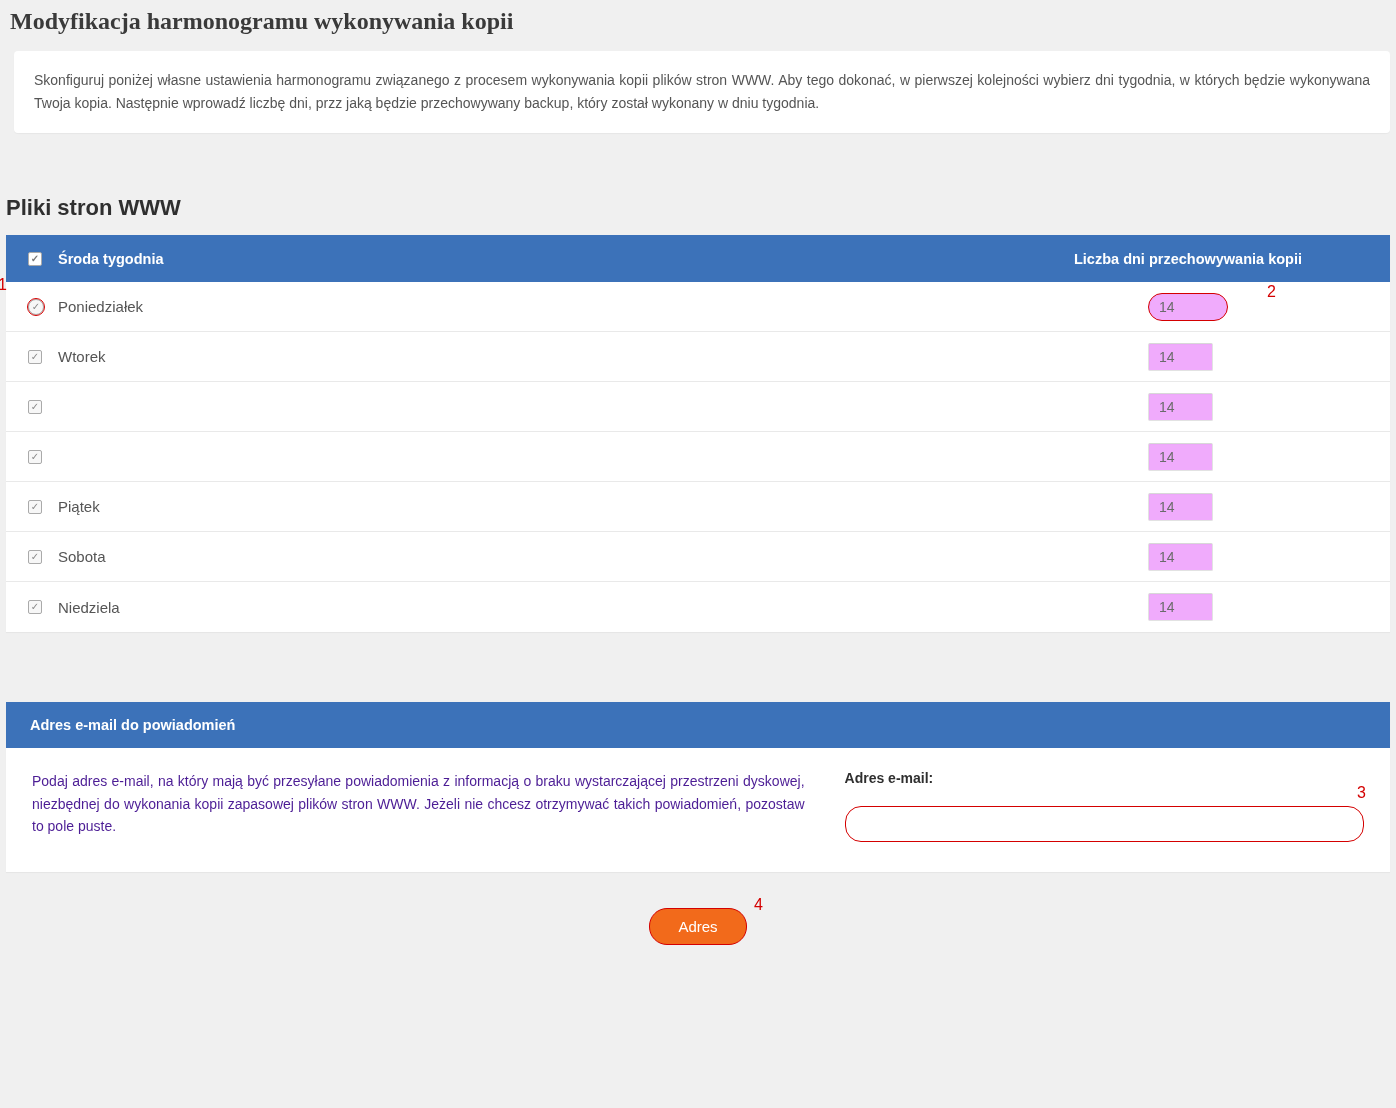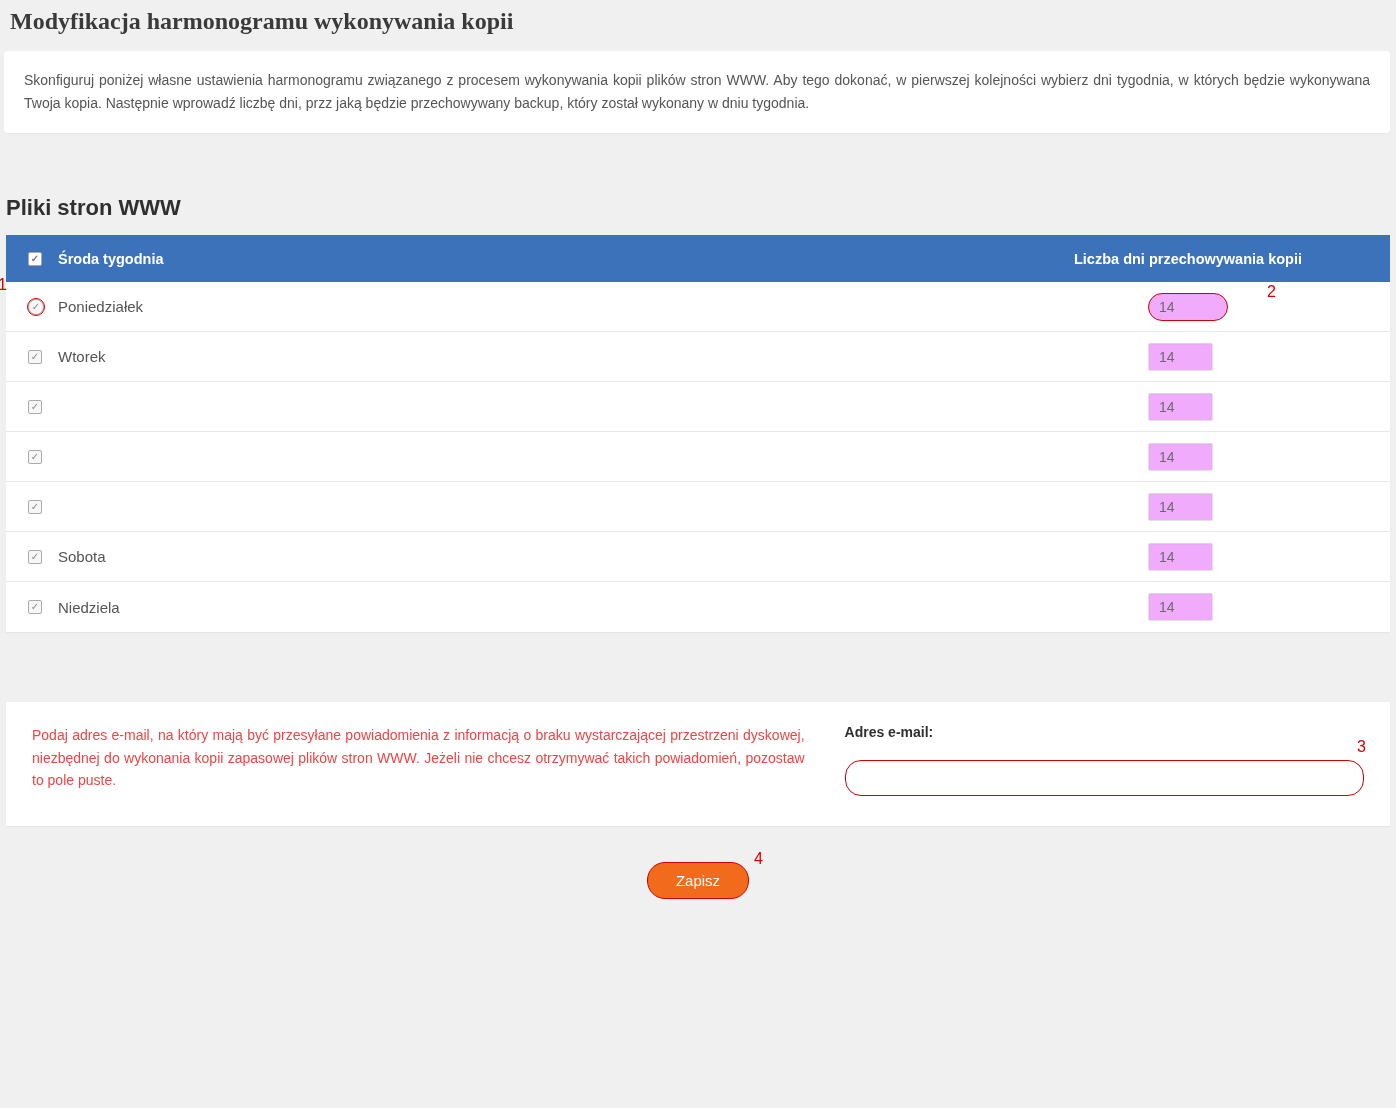--- a/index.html
+++ b/index.html
@@ -13,21 +13,21 @@
       font-size: 24px;
       font-weight: 600;
       color: #3a3a3a;
       padding: 8px 10px 16px 10px;
       font-family: Liberation Serif, serif;
     }
     .card {
       background: #fff;
       border-radius: 4px;
       padding: 18px 20px;
-      margin: 0 6px 16px 4px;
+      margin: 0 6px 16px 14px;
       box-shadow: 0 1px 1px rgba(0,0,0,0.04);
     }
     .description {
       font-size: 14px;
       color: #555;
       line-height: 1.65;
       text-align: justify;
     }
     .section-title {
       font-size: 22px;
@@ -105,21 +105,21 @@
       display:flex; align-items:center;
     }
     .email-body {
       display: flex;
       padding: 22px 26px 30px 26px;
       gap: 40px;
     }
     .email-desc {
       flex: 0 0 58%;
       font-size: 14px;
-      color: #ef4444;
+      color: #4c1d95;
       line-height: 1.6;
       text-align: justify;
     }
     .email-form { flex: 1; }
     .email-label {
       font-size: 14px;
       font-weight: 700;
       color: #2f2f2f;
       margin-bottom: 20px;
       display:block;
@@ -212,20 +212,21 @@
     <div class="col-check">
         <span class="checkbox">✓</span>
       </div>
     <div class="col-input"><input type="text" class="days-input" value="14" style=""></div>
   </div>
 
   <div class="table-row">
     <div class="col-check">
         <span class="checkbox">✓</span>
       </div>
+    <div class="col-day">Piątek</div>
     <div class="col-input"><input type="text" class="days-input" value="14" style=""></div>
   </div>
 
   <div class="table-row">
     <div class="col-check">
         <span class="checkbox">✓</span>
       </div>
     <div class="col-day">Sobota</div>
     <div class="col-input"><input type="text" class="days-input" value="14" style=""></div>
   </div>
@@ -233,26 +234,27 @@
   <div class="table-row">
     <div class="col-check">
         <span class="checkbox">✓</span>
       </div>
     <div class="col-day">Niedziela</div>
     <div class="col-input"><input type="text" class="days-input" value="14" style=""></div>
   </div>
 </div>
 
 <div class="email-block">
+  <div class="email-header">Adres e-mail do powiadomień</div>
   <div class="email-body">
     <div class="email-desc">Podaj adres e-mail, na który mają być przesyłane powiadomienia z informacją o braku wystarczającej przestrzeni dyskowej, niezbędnej do wykonania kopii zapasowej plików stron WWW. Jeżeli nie chcesz otrzymywać takich powiadomień, pozostaw to pole puste.</div>
     <div class="email-form rel">
       <label class="email-label">Adres e-mail:</label>
       <span class="annot" style="right:-2px; top:14px;">3</span>
       <input type="text" class="email-input highlight-oval" value="" style="">
     </div>
   </div>
 </div>
 
 <div class="save-wrap rel">
   <span class="annot" style="left:calc(50% + 56px); top:24px;">4</span>
-  <button class="save-btn highlight-oval" style="border-radius:18px !important;">Zapisz</button>
+  <button class="save-btn highlight-oval" style="border-radius:18px !important;">Adres</button>
 </div>
 
 </body></html>

